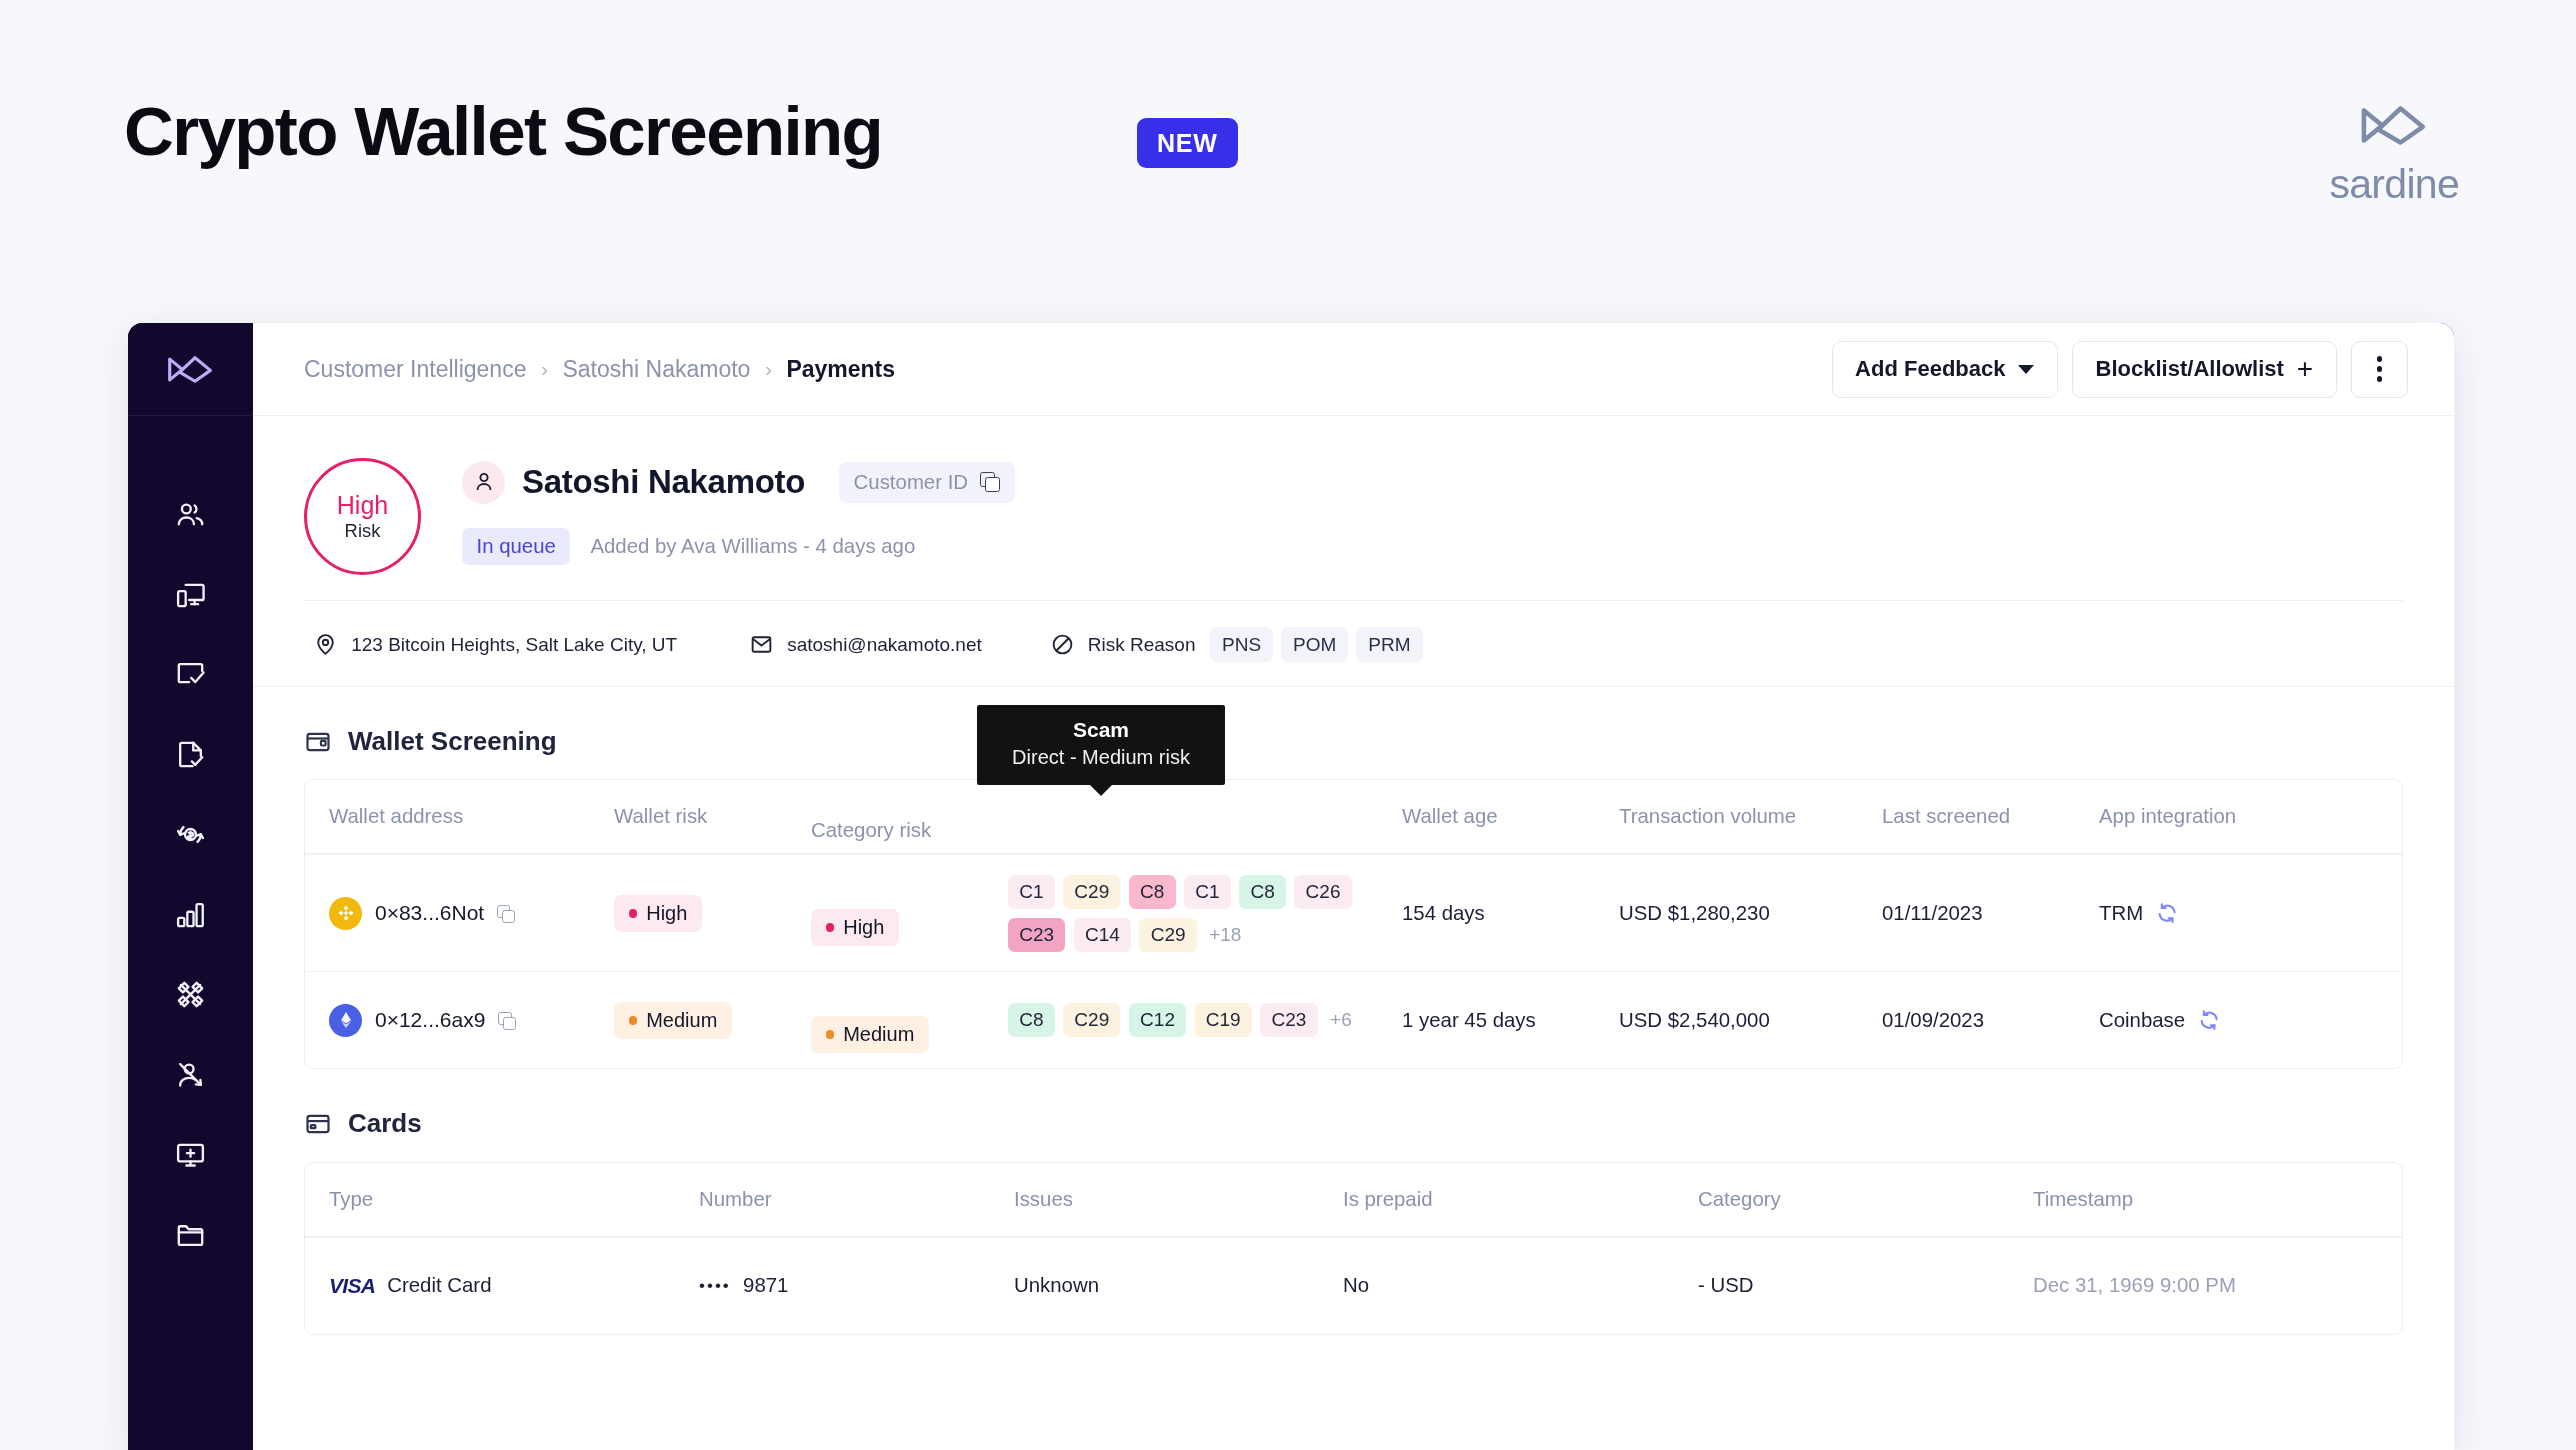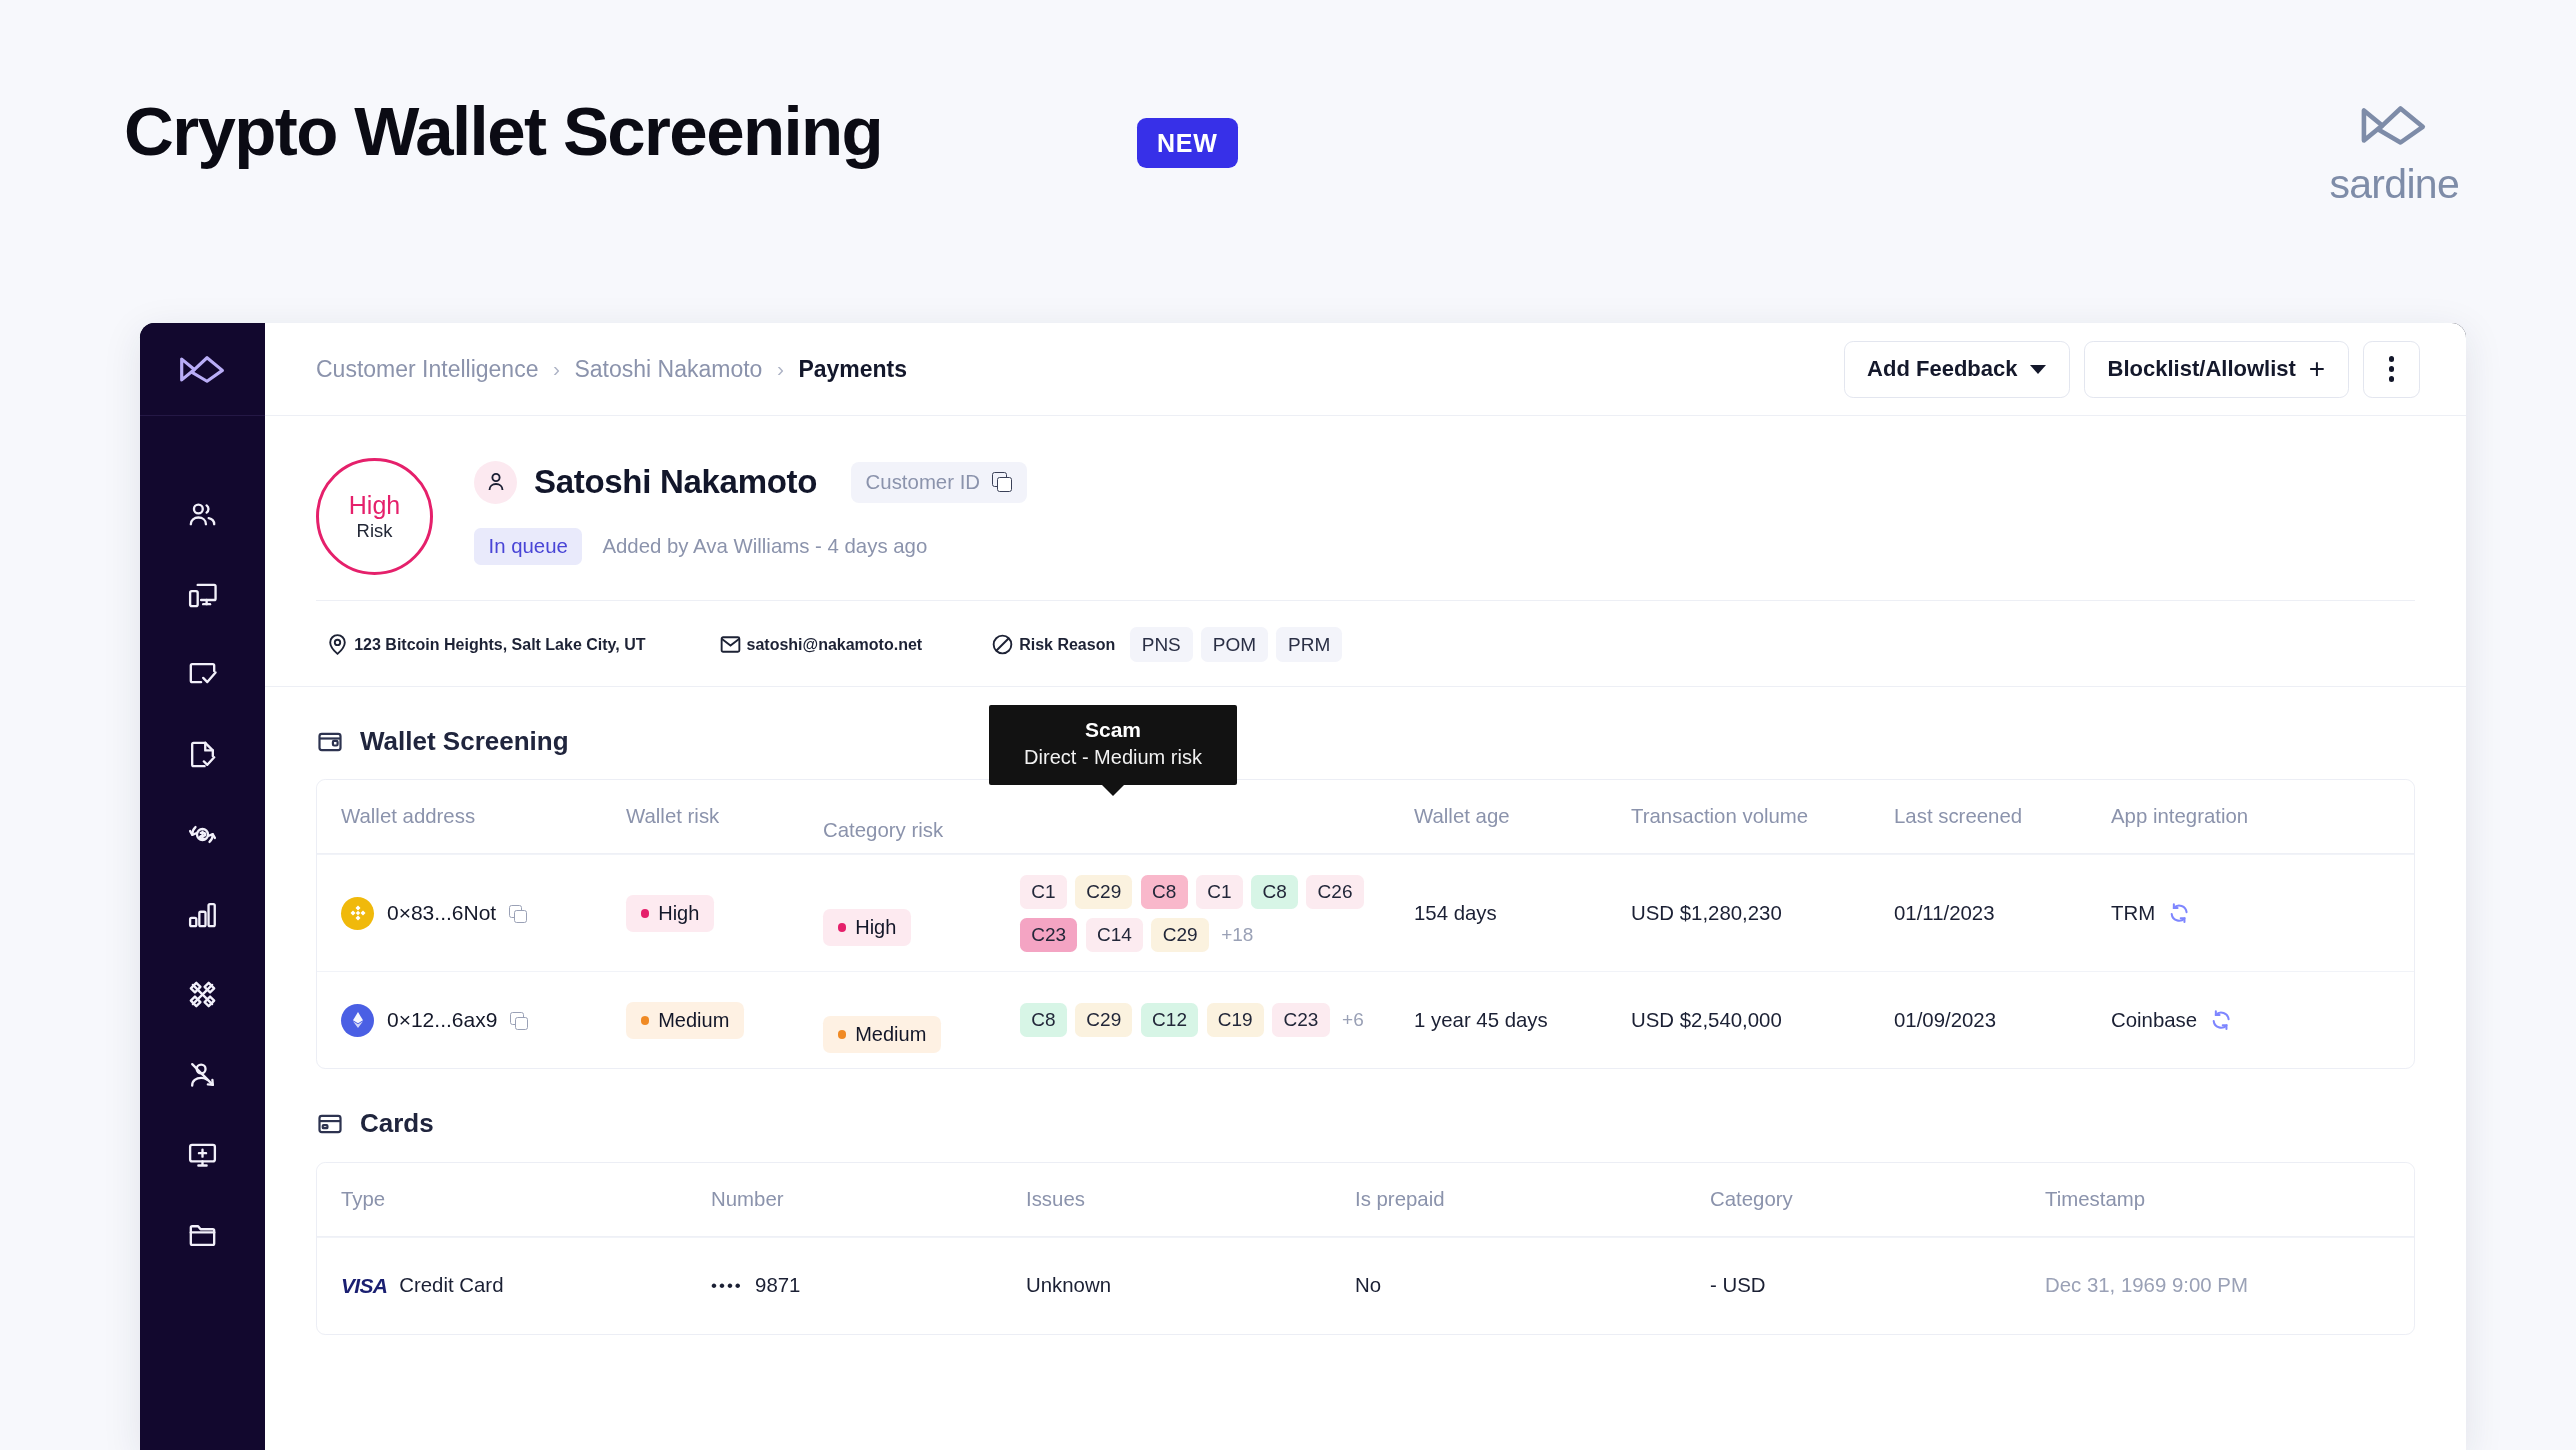--- a/index.html
+++ b/index.html
@@ -23,21 +23,21 @@
     background: #3730E8; color: #FFFFFF;
     font-size: 25px; font-weight: 700; letter-spacing: 0.8px;
     padding: 10.5px 20px; border-radius: 9.2px;
   }
   .brand { position: absolute; right: 117px; top: 105px; display: flex; align-items: center; gap: 14.5px; flex-direction: column; }
   .brand-mark { width: 68px; height: 41px; display: block; }
   .brand-text { font-size: 41px; font-weight: 400; color: #7E8CA8; letter-spacing: -0.7px; }
 
   
   .app {
-    position: absolute; left: 140px; top: 323px;
+    position: absolute; left: 128px; top: 323px;
     width: 2326px; height: 1128px;
     background: #0f172a; border-radius: 14.5px 14.5px 0 0;
     box-shadow: 0 9.2px 39px rgba(30,36,70,0.10);
     overflow: hidden; display: flex;
   }
 
   
   .sidebar {
     width: 125px; background: #12082E; flex: 0 0 125px;
     display: flex; flex-direction: column; align-items: center;
@@ -117,21 +117,21 @@
   .status-row { display: flex; align-items: center; gap: 20px; margin-top: 24px; }
   .pill-queue {
     background: #E9EAFB; color: #4945D6; font-size: 20.4px;
     border-radius: 6.6px; padding: 7.2px 14.5px;
   }
   .added-by { font-size: 20.4px; color: #8B93AC; }
   .meta-row {
     display: flex; align-items: center; gap: 0; padding: 26px 0 24px 0; margin-top: 25px;
     border-top: 0.7px solid #EDEFF5;
   }
-  .meta { display: flex; align-items: center; gap: 4px; font-size: 16px; color: #1D2235; font-weight: bold; }
+  .meta { display: flex; align-items: center; gap: 13px; font-size: 19px; color: #1D2235; }
   .meta svg { width: 25px; height: 25px; stroke: #1D2235; stroke-width: 1.8; fill: none; }
   .meta.addr { margin-left: 9.2px; }
   .meta.mail { margin-left: 72px; }
   .meta.risk { margin-left: 68px; }
   .rr-tags { display: flex; gap: 8px; margin-left: 14.5px; }
   .rr-tag { background: #F3F4FA; border-radius: 6.6px; padding: 6.6px 12px; font-size: 19px; color: #2A2F45; }
 
   
   .section { padding: 0 51px; }
   .sec-head { display: flex; align-items: center; gap: 16px; margin: 39px 0 22.3px 0; }

